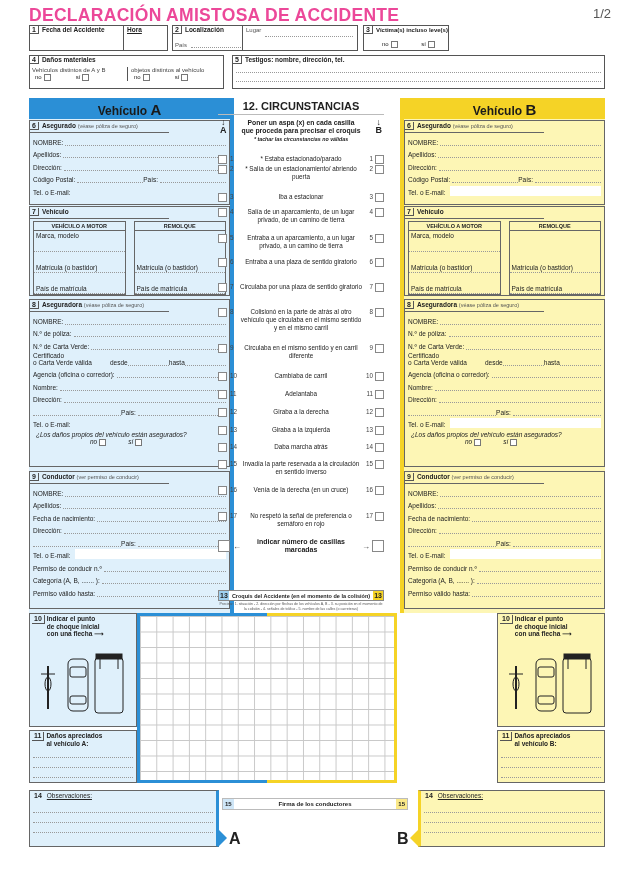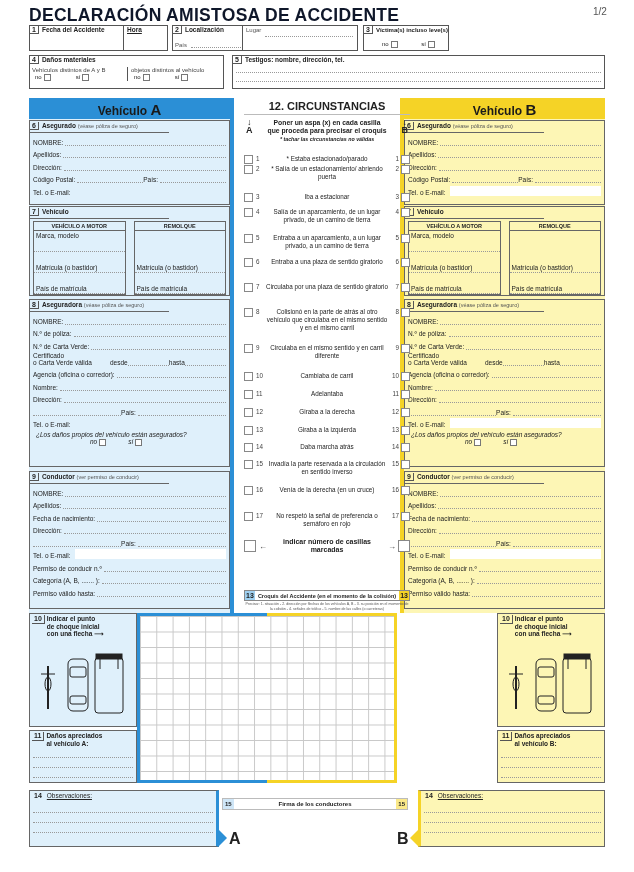--- a/index.html
+++ b/index.html
@@ -1,38 +1,38 @@
 <!DOCTYPE html>
 <html><head>
 <meta charset="utf-8">
 <style>
 *{box-sizing:border-box;margin:0;padding:0}
 body{width:634px;height:872px;background:#fff;font-family:"Liberation Sans",sans-serif;color:#222;position:relative;overflow:hidden;font-size:6.5px}
 .abs{position:absolute}
-.title{left:29px;top:5px;font-size:17.5px;font-weight:bold;letter-spacing:.3px;color:#0f172a}
-.pagenum{left:593px;top:6px;font-size:10px;color:#555}
+.title{left:29px;top:5px;font-size:17.5px;font-weight:bold;letter-spacing:.3px;color:#ec4899}
+.pagenum{left:593px;top:6px;font-size:13px;color:#555}
 .box{position:absolute;border:1px solid #555;background:#fff}
 .num{display:inline-block;font-weight:bold;font-size:7px;padding:0 2px;border-right:1px solid #555;border-bottom:1px solid #555;margin-right:3px}
 .lbl{font-weight:bold;font-size:6.5px}
 .cb{display:inline-block;width:7px;height:7px;border:1px solid #777;background:#fff;vertical-align:middle;margin-left:2px}
 .dot{border-bottom:1px dotted #999;height:9px}
 .blue{background:#dff0fb}
 .yellow{background:#fdf6b5}
 .vhdr{position:absolute;height:19px;font-size:12px;font-weight:bold;text-align:center;line-height:19px;color:#222}
 .sec{position:absolute;border:1px solid #666}
 .sec .hd{font-size:6.5px;font-weight:bold;padding:1px 0 2px 0;border-bottom:1px solid #666;width:70%;white-space:nowrap}
 .sec .hd .sub{font-weight:normal;font-size:5.5px;color:#555}
 .row{display:flex;align-items:flex-end;height:12.5px;padding:0 3px;font-size:6.5px;white-space:nowrap}
 .row .fill{flex:1;border-bottom:1px dotted #999;margin-left:2px;height:8px}
 .row .whitefill{flex:1;background:#fff;height:10px;margin-left:4px}
 .tbl{display:flex;gap:8px;padding:2px 3px 0 3px}
 .tcol{flex:1;border:1px solid #666;border-top:none}
 .tcol .th{font-size:5.5px;font-weight:bold;text-align:center;border-top:1px solid #666;border-bottom:1px solid #666;padding:1px 0}
 .tcol .tc{font-size:6.5px;padding:1px 2px;border-bottom:1px dotted #999;height:21px;display:flex;align-items:flex-end}
-.circ{position:absolute;left:244px;top:98px;width:166px}
+.circ{position:absolute;left:218px;top:98px;width:166px}
 .circ .ch{font-size:11px;font-weight:bold;text-align:center;height:17px;line-height:17px;border-bottom:1px solid #bbb}
 .crow{position:absolute;left:0;width:166px;display:flex;align-items:flex-start;font-size:6.3px}
 .crow .cbx{width:9px;height:9px;border:1px solid #888;background:#fff;flex:none}
 .crow .n{width:12px;flex:none;padding-left:3px;color:#444}
 .crow .t{flex:1;text-align:center;line-height:8px}
 .crow .nr{width:12px;flex:none;text-align:right;padding-right:2px;color:#444}
 .grid{position:absolute;left:137px;top:613px;width:260px;height:170px;background-color:#fff;background-image:linear-gradient(#c8c8c8 1px,transparent 1px),linear-gradient(90deg,#c8c8c8 1px,transparent 1px);background-size:16.3px 15.5px}
 .obs-line{border-bottom:1px dotted #999;height:10px;margin:0 3px}
 </style>
 </head>

